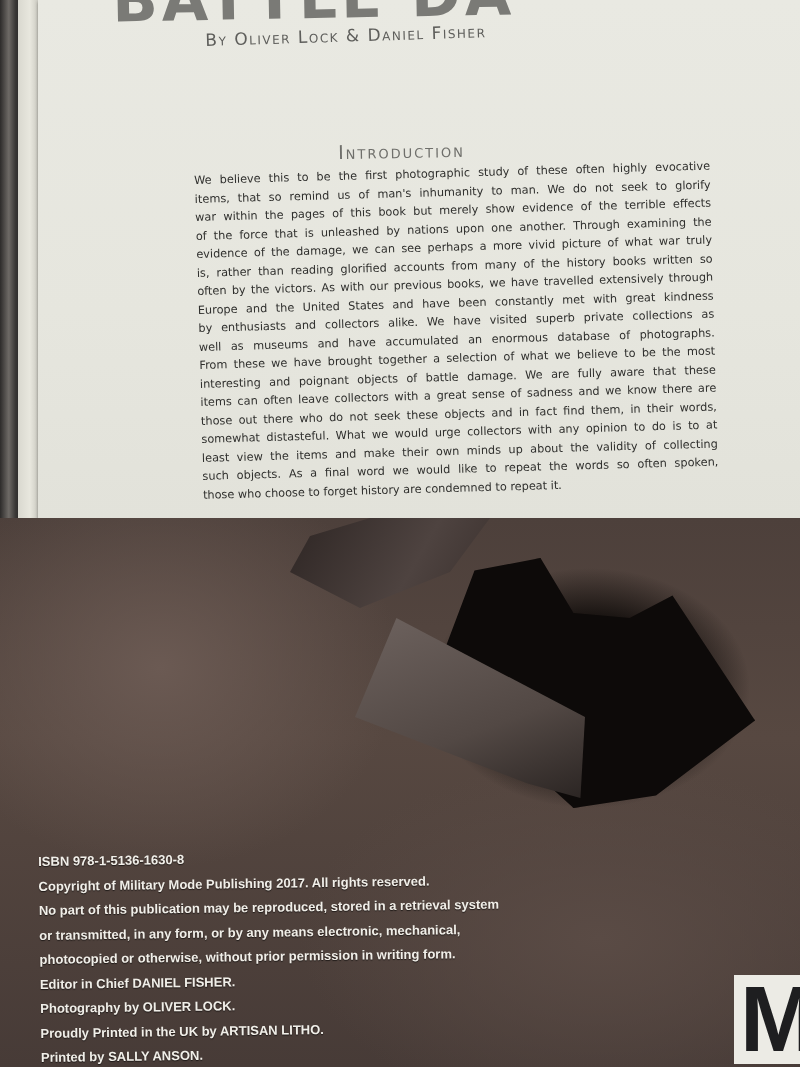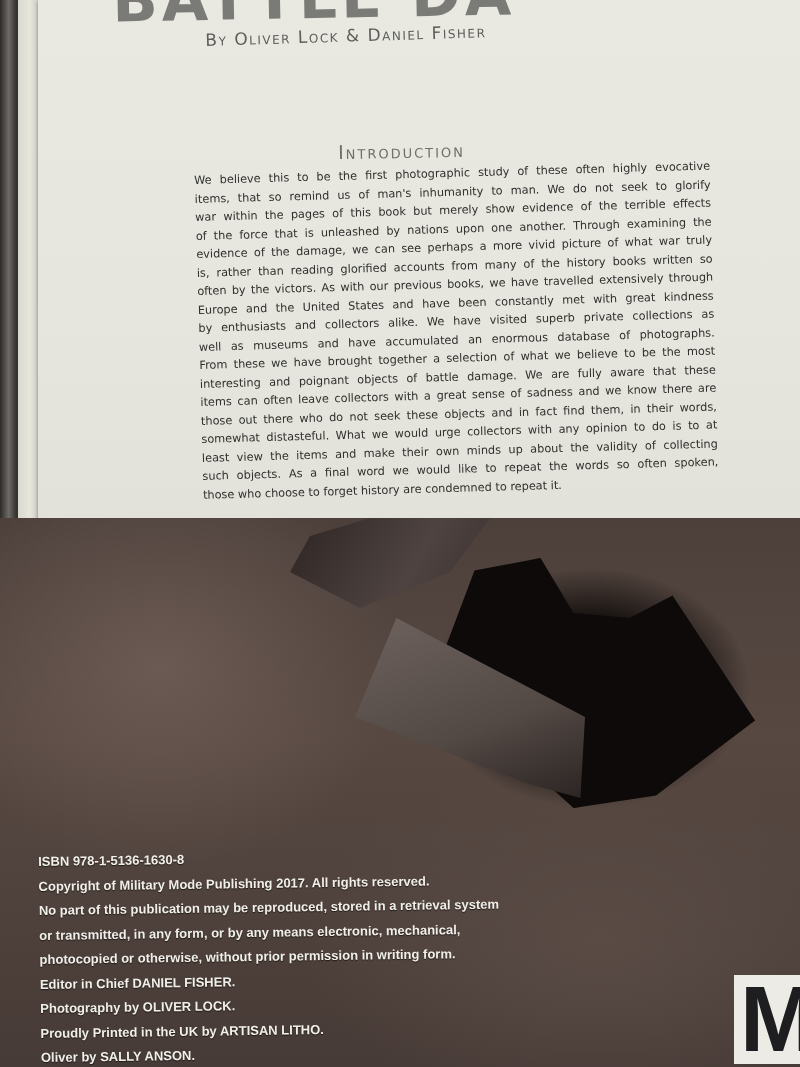--- a/index.html
+++ b/index.html
@@ -134,18 +134,18 @@
 
 <div class="imprint">
   <span class="row">ISBN 978-1-5136-1630-8</span>
   <span class="row">Copyright of Military Mode Publishing 2017. All rights reserved.</span>
   <span class="row">No part of this publication may be reproduced, stored in a retrieval system</span>
   <span class="row">or transmitted, in any form, or by any means electronic, mechanical,</span>
   <span class="row">photocopied or otherwise, without prior permission in writing form.</span>
   <span class="row"><span>Editor in Chief </span><span class="caps">DANIEL FISHER.</span></span>
   <span class="row"><span>Photography by </span><span class="caps">OLIVER LOCK.</span></span>
   <span class="row"><span>Proudly Printed in the UK by </span><span class="caps">ARTISAN LITHO.</span></span>
-  <span class="row"><span>Oliver by </span><span class="caps">SALLY ANSON.</span></span>
+  <span class="row"><span>Printed by </span><span class="caps">SALLY ANSON.</span></span>
 </div>
 
 <div class="publisher-logo">
   <span>M</span>
 </div>
 
 </body></html>

